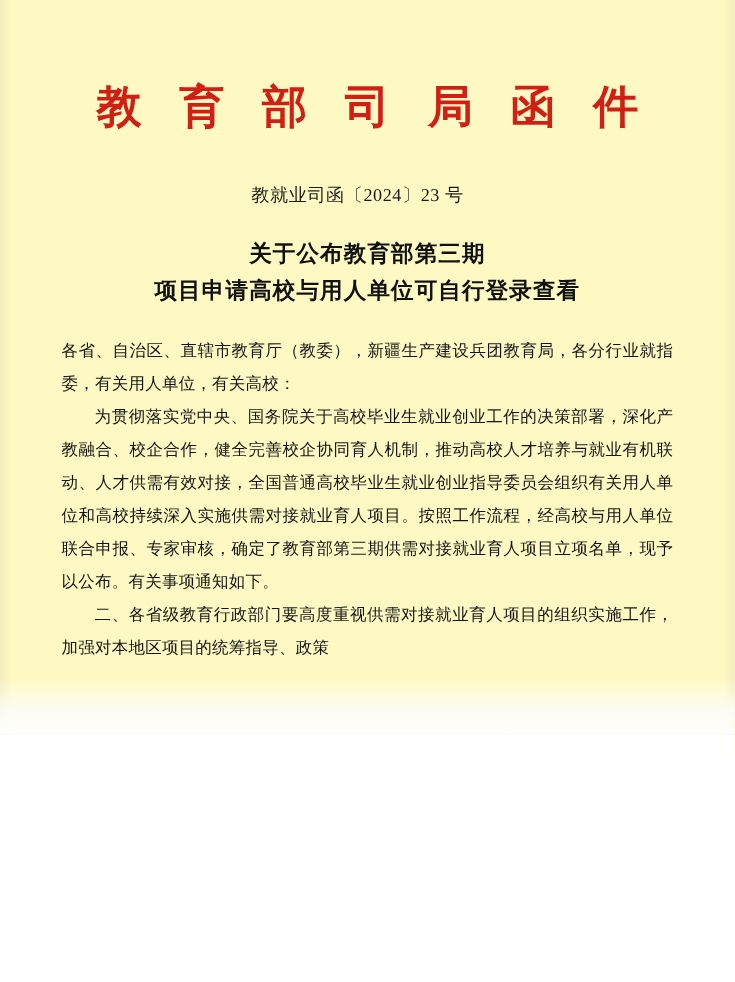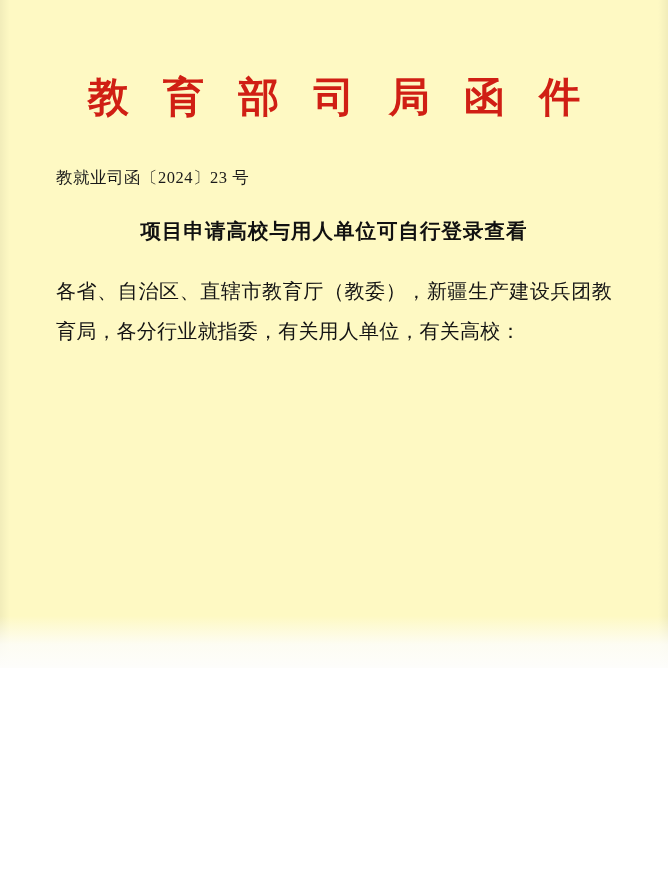--- a/index.html
+++ b/index.html
@@ -31,38 +31,38 @@
     font-family: "Liberation Serif", "DejaVu Serif", serif;
     font-weight: bold;
     font-size: 41px;
     letter-spacing: 12px;
     text-indent: 12px;
     line-height: 1.25;
     white-space: nowrap;
   }
   .doc-number {
     margin-top: 44px;
-    text-align: left;
+    text-align: center;
     font-size: 16.5px;
     letter-spacing: 0.5px;
     padding-right: 18px;
     color: #1a1a1a;
   }
   .doc-subject {
     margin-top: 26px;
     text-align: center;
     font-weight: bold;
     font-size: 20.5px;
     line-height: 1.65;
     letter-spacing: 1px;
     color: #111;
   }
   .doc-body {
     margin-top: 22px;
-    font-size: 20px;
+    font-size: 15px;
     line-height: 2.0;
     letter-spacing: 0.2px;
     text-align: justify;
     color: #141414;
   }
   .para {
     margin: 0;
     text-align: justify;
     text-justify: inter-ideograph;
   }
@@ -102,21 +102,24 @@
   <div class="edge-left"></div>
   <div class="edge-right"></div>
 
   <div class="doc-header">
     <div class="doc-title-red">教 育 部 司 局 函 件</div>
   </div>
 
   <div class="doc-number">教就业司函〔2024〕23 号</div>
 
   <div class="doc-subject">
+    <div>关于公布教育部第三期</div>
     <div>项目申请高校与用人单位可自行登录查看</div>
   </div>
 
   <div class="doc-body">
     <p class="para">各省、自治区、直辖市教育厅（教委），新疆生产建设兵团教育局，各分行业就指委，有关用人单位，有关高校：</p>
+    <p class="para indent">为贯彻落实党中央、国务院关于高校毕业生就业创业工作的决策部署，深化产教融合、校企合作，健全完善校企协同育人机制，推动高校人才培养与就业有机联动、人才供需有效对接，全国普通高校毕业生就业创业指导委员会组织有关用人单位和高校持续深入实施供需对接就业育人项目。按照工作流程，经高校与用人单位联合申报、专家审核，确定了教育部第三期供需对接就业育人项目立项名单，现予以公布。有关事项通知如下。</p>
+    <p class="para indent">二、各省级教育行政部门要高度重视供需对接就业育人项目的组织实施工作，加强对本地区项目的统筹指导、政策</p>
   </div>
 
   <div class="footer-fade"></div>
 </div>
 
 </body></html>

